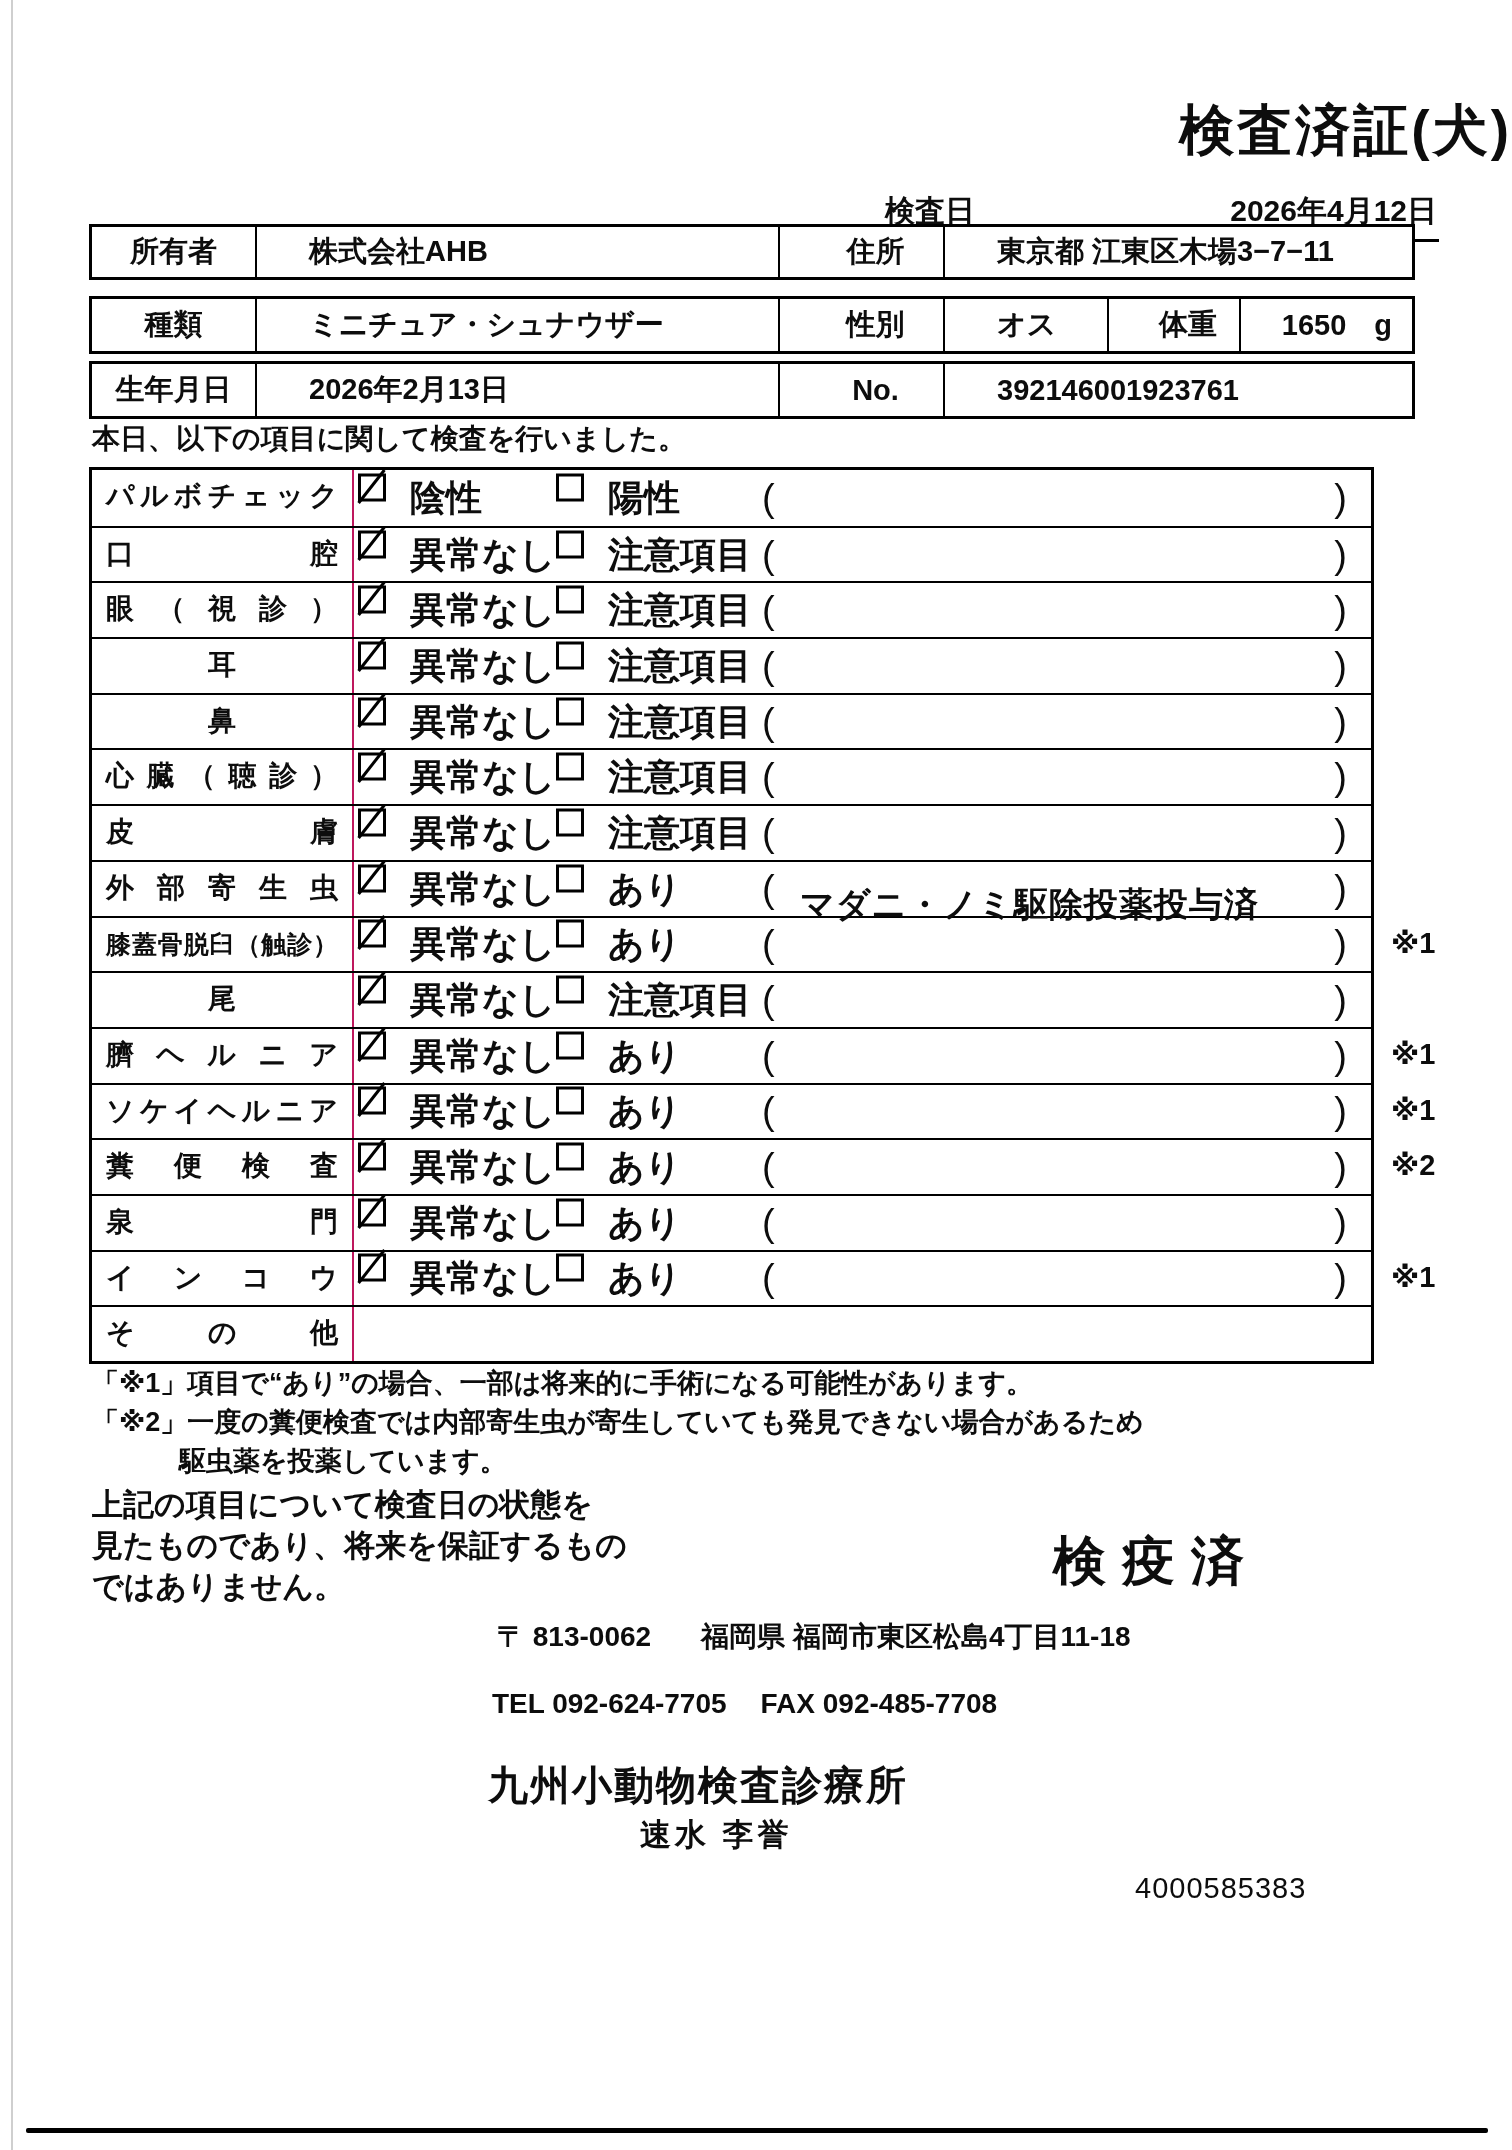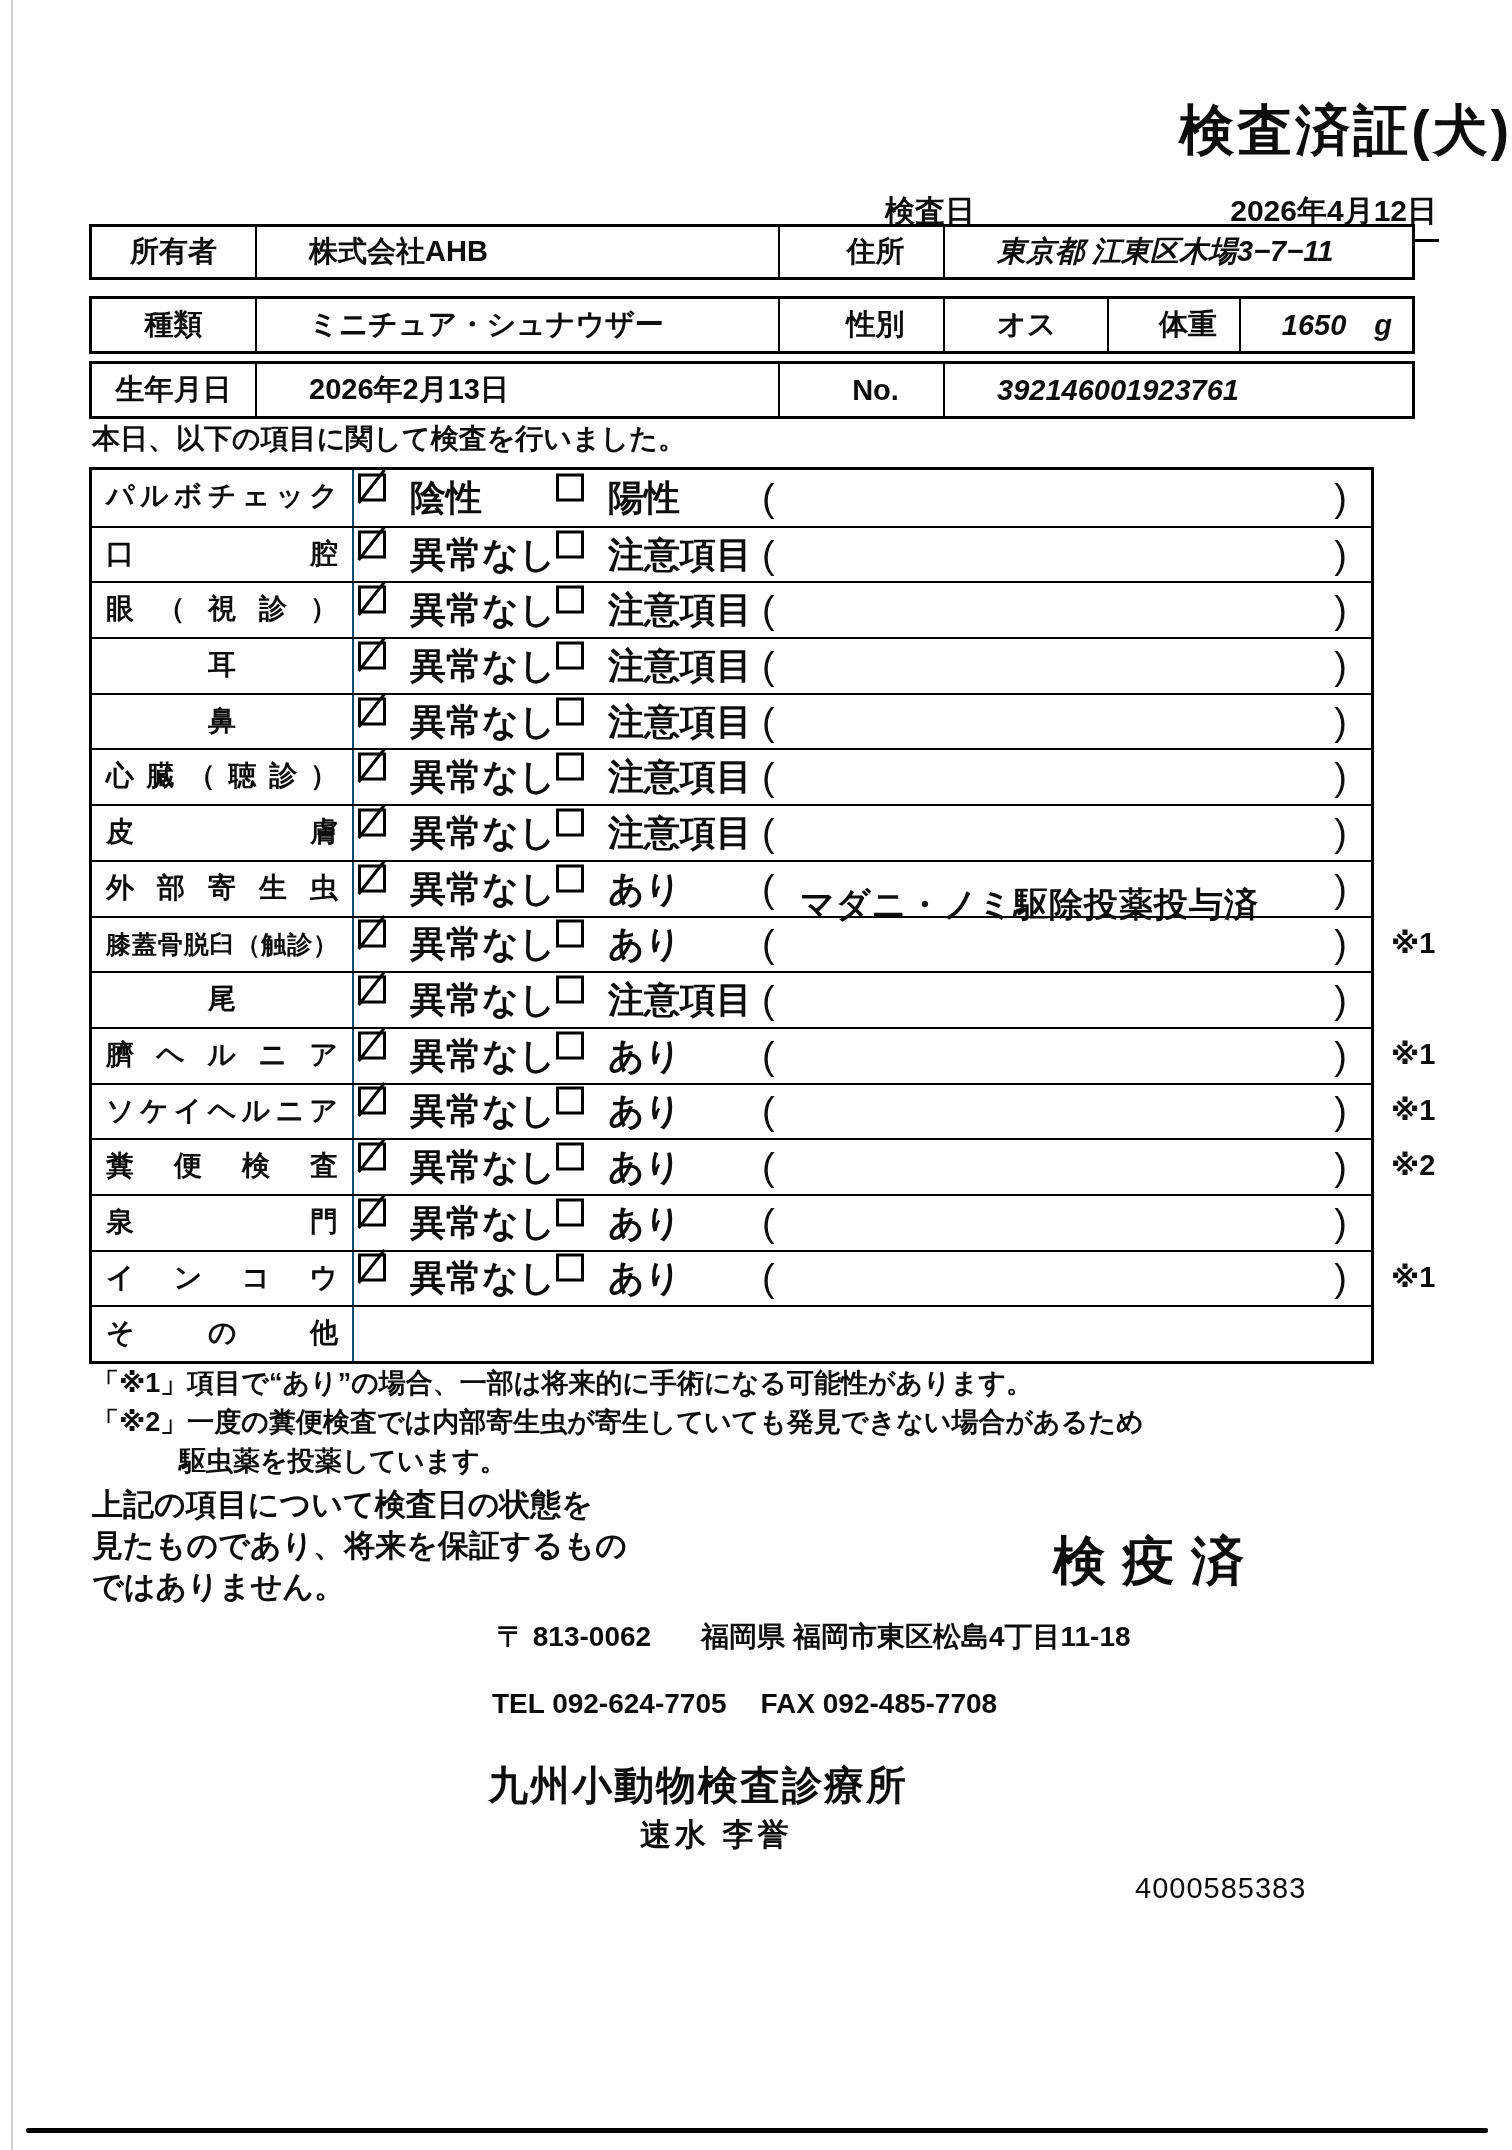--- a/index.html
+++ b/index.html
@@ -9,35 +9,35 @@
   }
   .title{position:absolute;top:94px;left:0;width:100%;text-align:right;font-size:55px;letter-spacing:3px;}
 
   .exam-date{position:absolute;left:773px;top:183px;width:666px;height:56px;border-bottom:3px solid #000;
     display:flex;align-items:center;font-size:30px;gap:43px;}
   .exam-date .lbl{margin-left:112px;}
   .exam-date .val{margin-left:auto;margin-right:2px;}
 
   .tbl{position:absolute;border:3px solid #000;display:grid;box-sizing:border-box;background:#fff;gap:28px;}
   .tbl>div{border-right:2px solid #000;display:flex;align-items:center;font-size:29px;overflow:hidden;white-space:nowrap;}
-  .tbl>div:last-child{border-right:none;font-style:italic;}
+  .tbl>div:last-child{border-right:none;}
   .c{justify-content:center;}
   .v{padding-left:24px;}
   #owner{left:89px;top:224px;width:1326px;height:56px;grid-template-columns:165px 495px 137px 1fr;}
   #breed{left:89px;top:296px;width:1326px;height:58px;grid-template-columns:165px 495px 137px 136px 104px 1fr;}
   #dob{left:89px;top:361px;width:1326px;height:58px;grid-template-columns:165px 495px 137px 1fr;}
   .weightcell{justify-content:flex-end;padding-right:20px;gap:28px;}
 
   .intro{position:absolute;left:92px;top:420px;font-size:28px;}
 
   #insp-wrap{position:absolute;left:89px;top:467px;width:1420px;}
   #insp{border:3px solid #000;width:1285px;box-sizing:border-box;background:#fff;}
   .irow{display:flex;height:55.7px;border-top:2px solid #000;box-sizing:border-box;}
   .irow:first-child{border-top:none;}
-  .lab{width:262px;border-right:2px solid #0c4a6e;box-sizing:border-box;padding:0 14px;font-size:28px;
+  .lab{width:262px;border-right:2px solid #be185d;box-sizing:border-box;padding:0 14px;font-size:28px;
        text-align:justify;text-align-last:justify;line-height:52px;white-space:nowrap;overflow:hidden;flex:none;}
   .lab.single{text-align-last:center;}
   .lab.long{font-size:25px;}
   .rest{position:relative;flex:1;}
   .grp{position:absolute;top:50%;transform:translateY(-50%);display:flex;align-items:flex-start;gap:24px;font-size:36px;white-space:nowrap;}
   .g1{left:4px;}
   .g2{left:202px;}
   .box{width:22px;height:22px;border:3px solid #000;flex:none;position:relative;box-sizing:content-box;}
   .box.checked::after{content:'';position:absolute;width:3px;height:42px;left:9px;top:-11px;background:#000;transform:rotate(38deg);}
   .po,.pc{position:absolute;top:50%;transform:translateY(-50%);font-size:38px;font-weight:400;}

